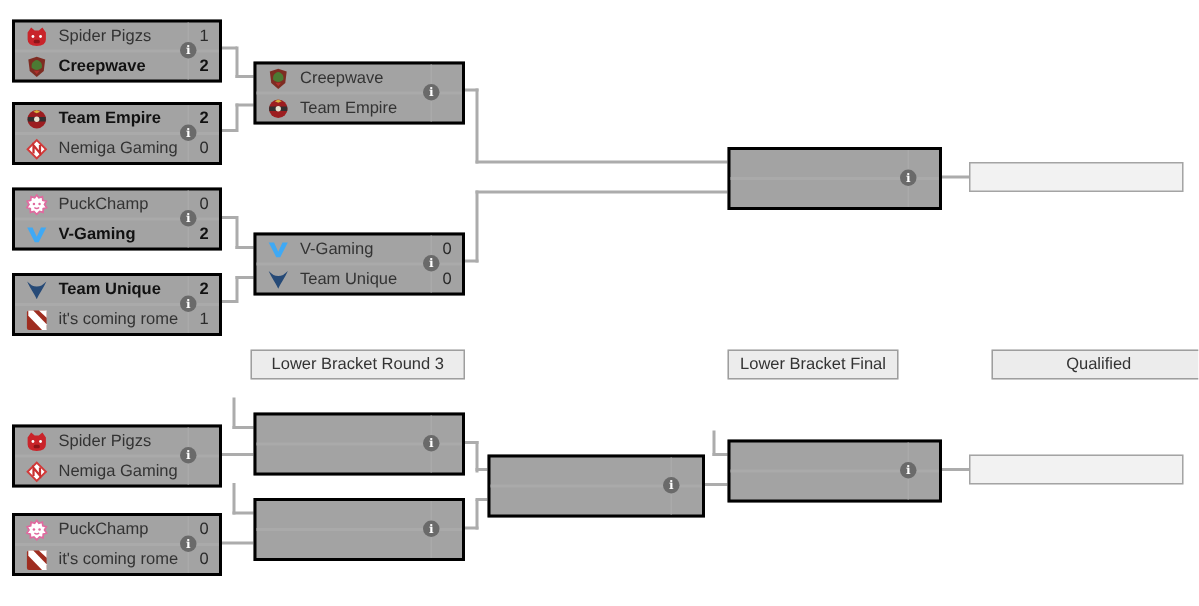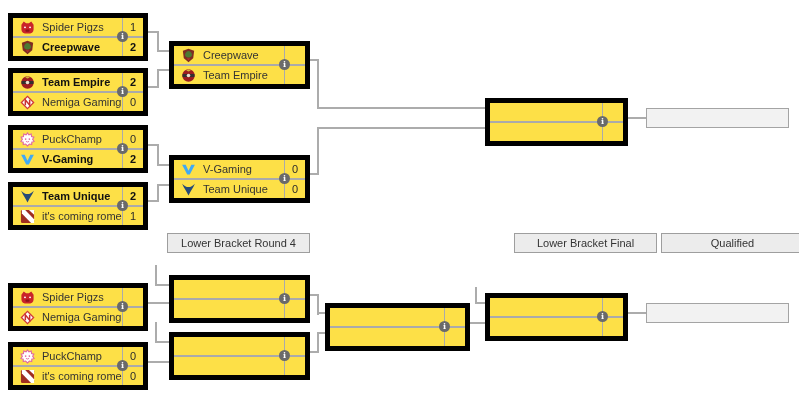--- a/index.html
+++ b/index.html
@@ -1,20 +1,20 @@
 <!DOCTYPE html>
 <html><head>
 <meta charset="utf-8">
 <style>
   html,body{margin:0;padding:0;background:#fff;}
   .wrap{position:relative;width:799px;height:404px;background:#fff;
         font-family:"Liberation Sans",sans-serif;overflow:hidden;}
   .hdr{position:absolute;height:20px;box-sizing:border-box;border:1px solid #9e9e9e;
        background:#ececec;font-size:11px;line-height:18px;text-align:center;color:#333;z-index:2;}
-  .match{position:absolute;box-sizing:border-box;border:5px solid #000000;background:#fde047;z-index:2;}
+  .match{position:absolute;box-sizing:border-box;border:2px solid #000000;background:#a3a3a3;z-index:2;}
   .trow{display:flex;height:18px;line-height:18px;font-size:11px;color:#333;}
   .trow + .trow{border-top:2px solid #aaa;}
   .tlogo-wrap{width:29px;display:flex;align-items:center;justify-content:center;}
   .tlogo{width:15px;height:15px;display:block;}
   .tname{flex:1;overflow:hidden;white-space:nowrap;}
   .tscore{width:20px;border-left:1px solid #aaa;text-align:center;color:#2b2b2b;}
   .winner{font-weight:bold;color:#111;}
   .minfo{position:absolute;right:15px;top:50%;margin-top:-6px;width:11px;height:11px;border-radius:50%;
          background:#6a6a6a;color:#fff;font-size:8px;font-weight:bold;text-align:center;line-height:11px;
          z-index:4;font-family:"DejaVu Serif",serif;cursor:pointer;}
@@ -65,22 +65,22 @@
       <rect x="1" y="1" width="14" height="14" rx="1.5" fill="#9f2d20"></rect>
       <path d="M2 1 L5.5 1 L15 10.8 L15 15 L11.8 15 L2 4.8 Z" fill="#fff"></path>
       <path d="M9.5 1 L15 1 L15 6.2 Z" fill="#fff"></path>
       <path d="M2.8 1 L5.1 1 L15 11.4 L15 14.2 Z" fill="#9f2d20" opacity="0"></path>
     </symbol>
   </defs>
 </svg>
 
 <div class="wrap">
 
-  <div class="hdr" style="left:167px;top:233px;width:143px">Lower Bracket Round 4</div>
-  <div class="hdr" style="left:514px;top:233px;width:143px">Lower Bracket Final</div>
+  <div class="hdr" style="left:167px;top:233px;width:143px">Lower Bracket Round 3</div>
+  <div class="hdr" style="left:485px;top:233px;width:114px">Lower Bracket Final</div>
   <div class="hdr" style="left:661px;top:233px;width:143px">Qualified</div>
 
   <div class="match" style="left:8px;top:13px;width:140px">
     <div class="trow">
       <span class="tlogo-wrap">
           <svg class="tlogo">
             <use href="#sym-spider-pigzs"></use>
           </svg>
         </span>
       <span class="tname">Spider Pigzs</span>

